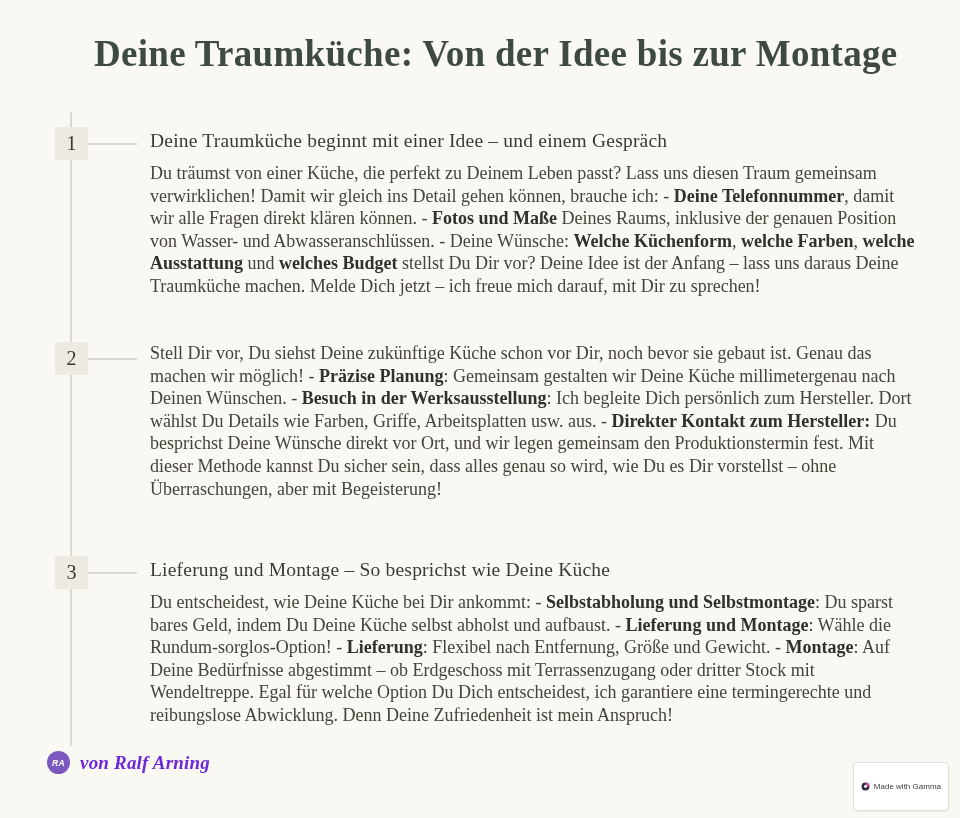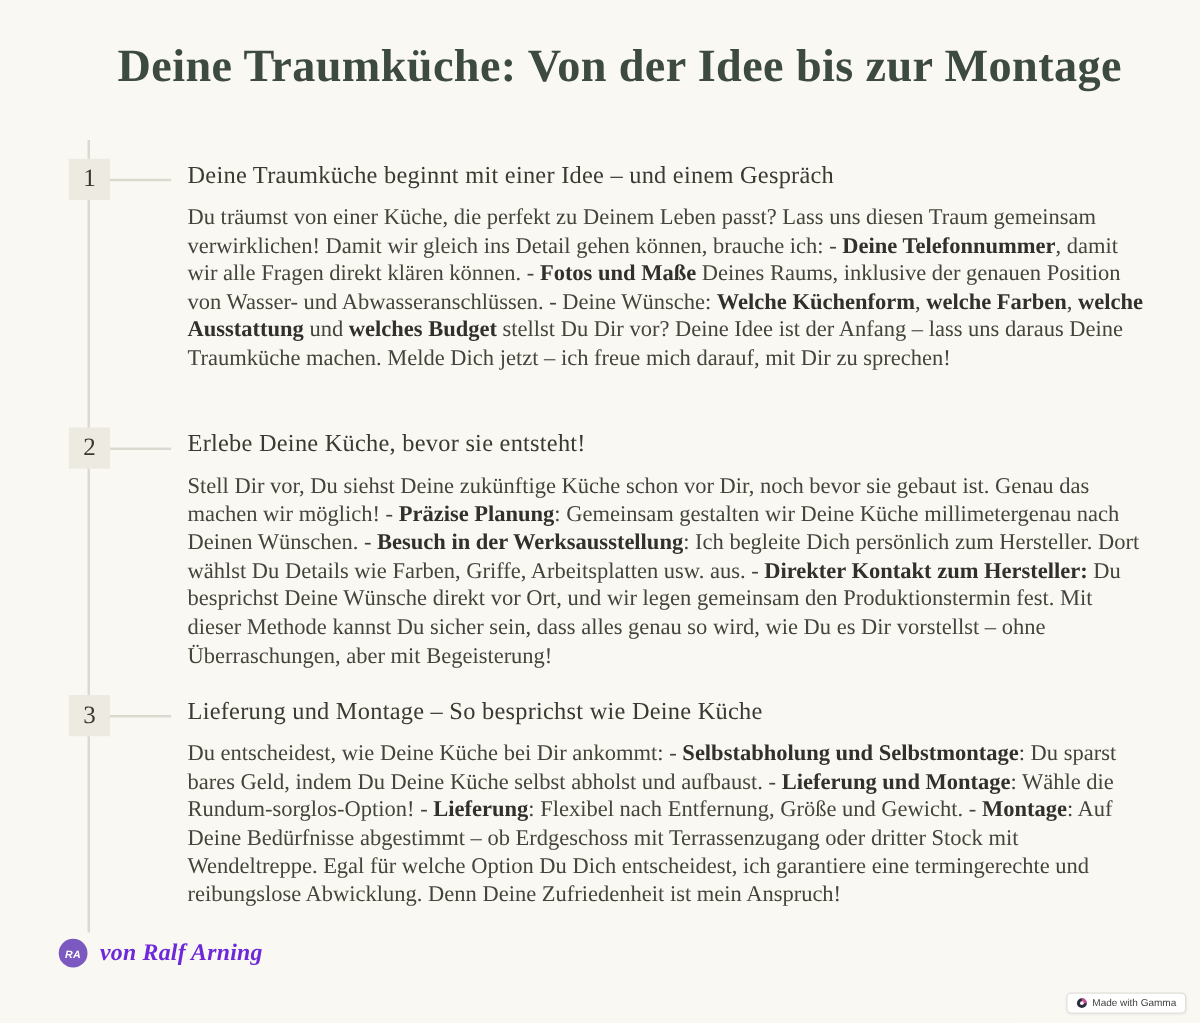--- a/index.html
+++ b/index.html
@@ -71,21 +71,21 @@
     font-family:"Liberation Sans","DejaVu Sans",sans-serif;
     font-size:8.5px;font-weight:700;letter-spacing:0.3px;
   }
   .byline{
     font-size:19px;font-weight:700;color:#6d28d9;letter-spacing:0.2px;
   }
   .badge{
     position:absolute;right:11px;bottom:7px;
     display:flex;align-items:center;gap:4px;
     background:var(--badge-bg);border:1px solid var(--badge-border);
-    border-radius:4px;padding:3px 7px;
+    border-radius:4px;padding:19px 7px;
     font-family:"Liberation Sans","DejaVu Sans",sans-serif;
     font-size:8px;color:var(--badge-text);
     box-shadow:0 1px 2px rgba(0,0,0,0.05);
     cursor:pointer;
   }
   .badge-icon{display:flex;align-items:center;}
 </style>
 </head>
 <body>
 
@@ -105,21 +105,20 @@
       <p class="section-body"><span>Du träumst von einer Küche, die perfekt zu Deinem Leben passt? Lass uns diesen Traum gemeinsam verwirklichen! Damit wir gleich ins Detail gehen können, brauche ich: - </span><strong>Deine Telefonnummer</strong><span>, damit wir alle Fragen direkt klären können. - </span><strong>Fotos und Maße</strong><span> Deines Raums, inklusive der genauen Position von Wasser- und Abwasseranschlüssen. - Deine Wünsche: </span><strong>Welche Küchenform</strong><span>, </span><strong>welche Farben</strong><span>, </span><strong>welche Ausstattung</strong><span> und </span><strong>welches Budget</strong><span> stellst Du Dir vor? Deine Idee ist der Anfang – lass uns daraus Deine Traumküche machen. Melde Dich jetzt – ich freue mich darauf, mit Dir zu sprechen!</span></p>
     </div>
   </section>
 
   <section class="section">
     <div class="num-box">
       <span>2</span>
     </div>
     <div class="connector"></div>
     <div class="content">
-      <h2 class="section-heading">Erlebe Deine Küche, bevor sie entsteht!</h2>
       <p class="section-body"><span>Stell Dir vor, Du siehst Deine zukünftige Küche schon vor Dir, noch bevor sie gebaut ist. Genau das machen wir möglich! - </span><strong>Präzise Planung</strong><span>: Gemeinsam gestalten wir Deine Küche millimetergenau nach Deinen Wünschen. - </span><strong>Besuch in der Werksausstellung</strong><span>: Ich begleite Dich persönlich zum Hersteller. Dort wählst Du Details wie Farben, Griffe, Arbeitsplatten usw. aus. - </span><strong>Direkter Kontakt zum Hersteller:</strong><span> Du besprichst Deine Wünsche direkt vor Ort, und wir legen gemeinsam den Produktionstermin fest. Mit dieser Methode kannst Du sicher sein, dass alles genau so wird, wie Du es Dir vorstellst – ohne Überraschungen, aber mit Begeisterung!</span></p>
     </div>
   </section>
 
   <section class="section">
     <div class="num-box">
       <span>3</span>
     </div>
     <div class="connector"></div>
     <div class="content">

